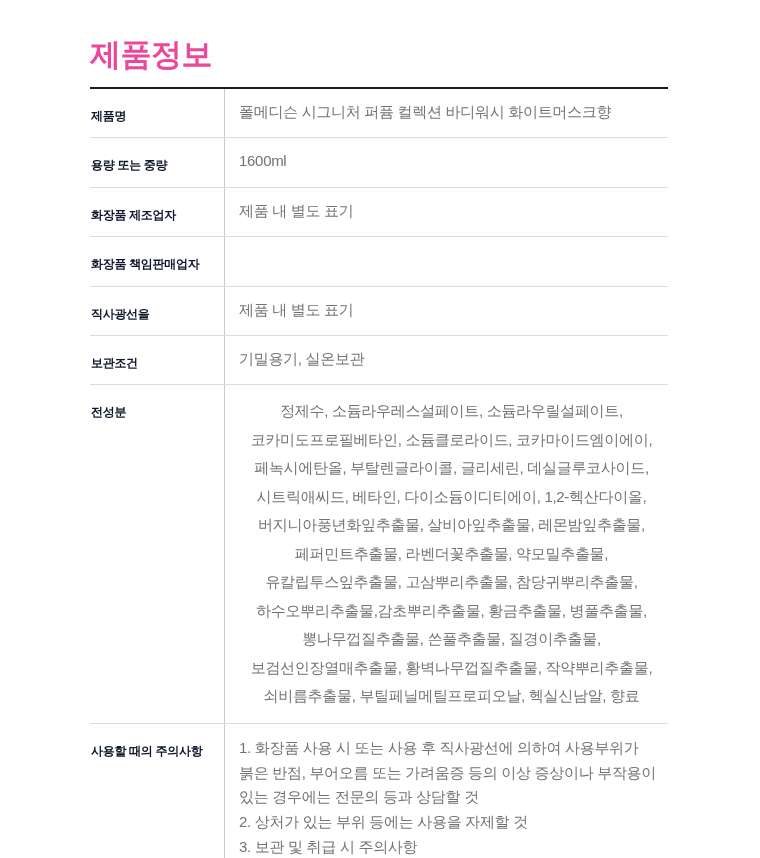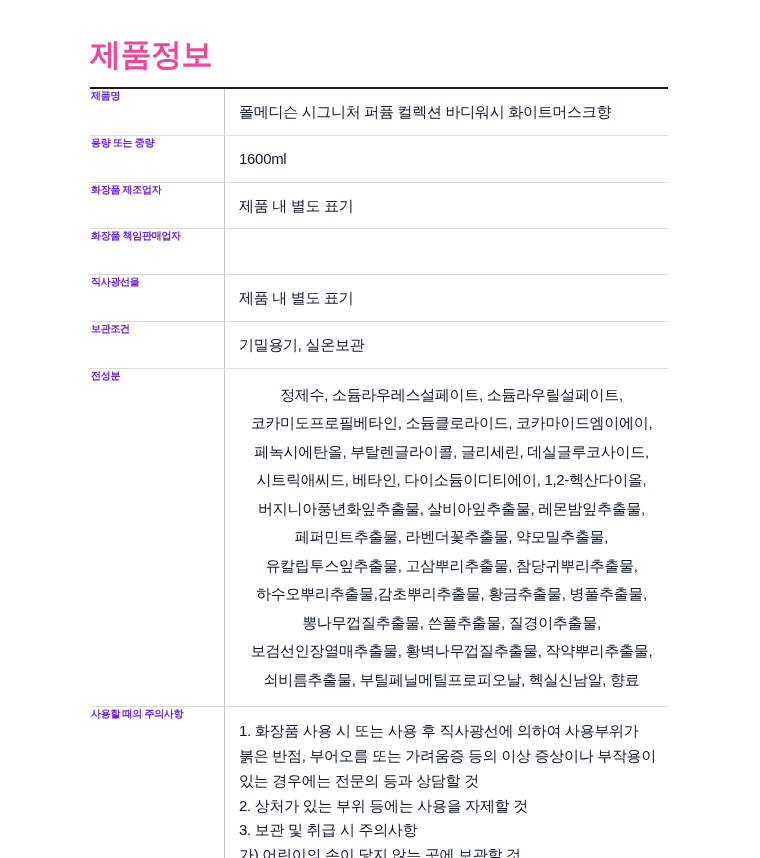--- a/index.html
+++ b/index.html
@@ -31,31 +31,31 @@
   }
   .row {
     display: grid;
     grid-template-columns: 134px 1fr;
     border-bottom: 1px solid #dcdcdc;
   }
   .row:last-child {
     border-bottom: none;
   }
   .cell-label {
-    font-size: 10px;
+    font-size: 12px;
     font-weight: 700;
-    color: #6d28d9;
+    color: #0f172a;
     line-height: 1.45;
-    padding: 0 6px 12px 1px;
+    padding: 19px 6px 12px 1px;
     letter-spacing: -0.3px;
   }
   .cell-value {
     font-size: 15px;
     font-weight: 400;
-    color: #0f172a;
+    color: #737373;
     line-height: 1.45;
     border-left: 1px solid #c9c9c9;
     padding: 12px 4px 12px 14px;
     min-height: 21px;
     letter-spacing: -0.3px;
     white-space: pre-line;
     word-break: keep-all;
     overflow-wrap: break-word;
   }
   

